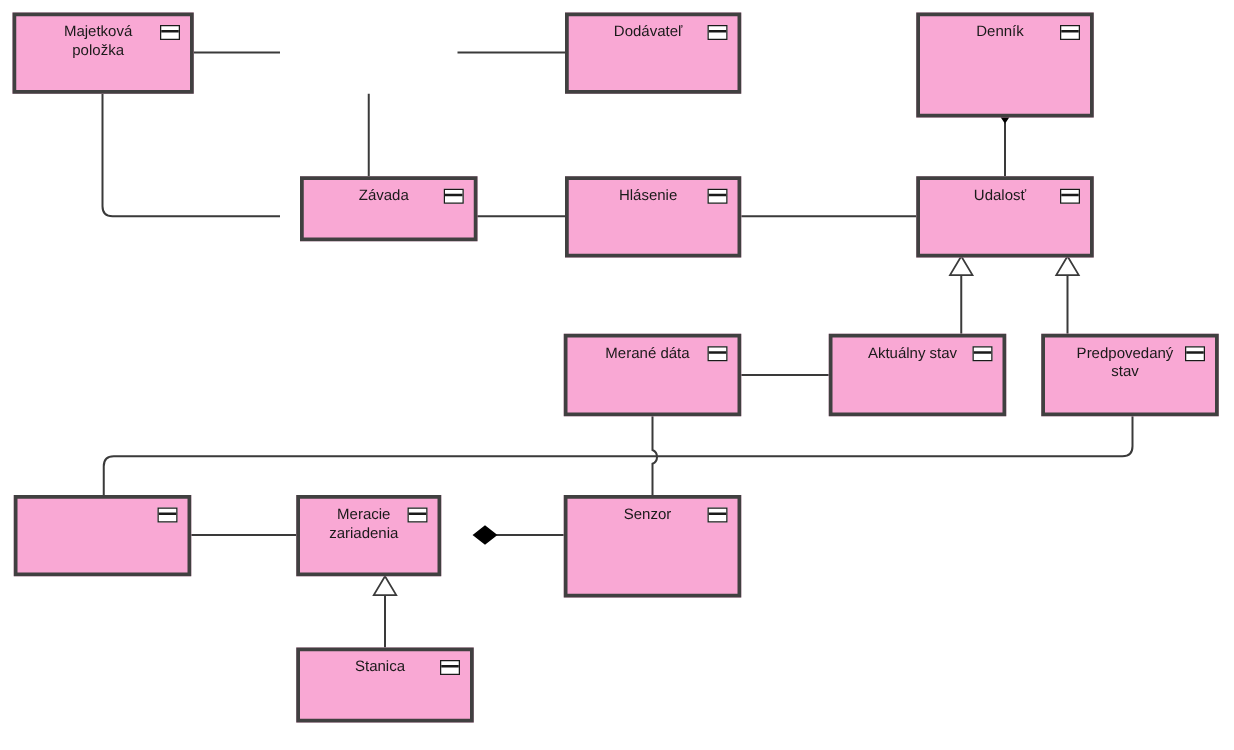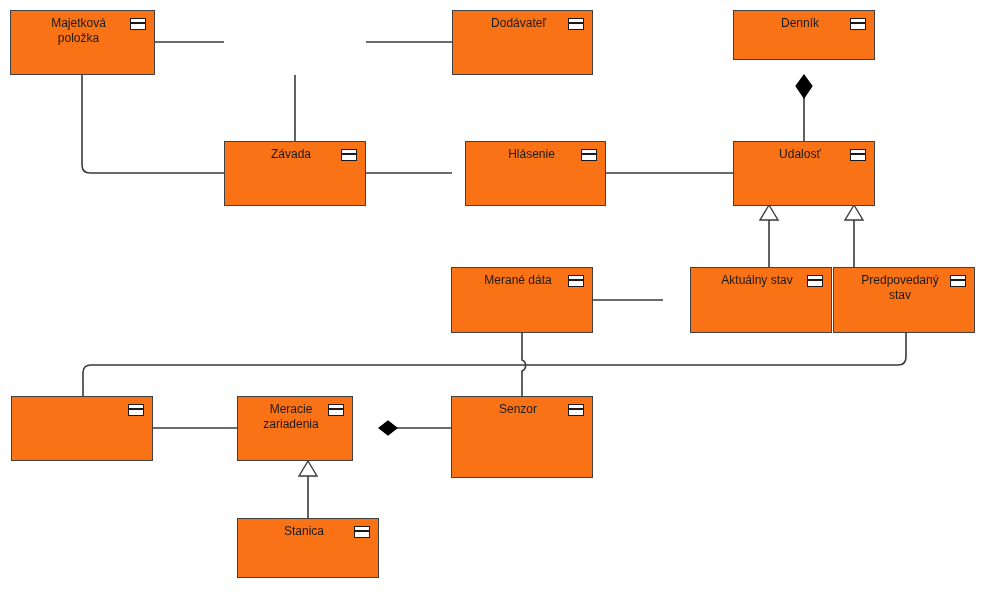--- a/index.html
+++ b/index.html
@@ -22,22 +22,22 @@
     position: absolute;
     left: 0;
     top: 0;
     width: 987px;
     height: 600px;
     pointer-events: none;
   }
   .node {
     position: absolute;
     box-sizing: border-box;
-    background: #f97316;
-    border: 1px solid #404040;
+    background: #f9a8d4;
+    border: 3px solid #404040;
     display: block;
   }
   .node-label {
     position: absolute;
     left: 8px;
     right: 8px;
     top: 5px;
     text-align: center;
     font-size: 12px;
     line-height: 15px;
@@ -114,46 +114,46 @@
 položka</div>
     <div class="node-icon"></div>
   </div>
 
 
   <div class="node" style="left:452px; top:10px; width:141px; height:65px;">
     <div class="node-label">Dodávateľ</div>
     <div class="node-icon"></div>
   </div>
 
-  <div class="node" style="left:733px; top:10px; width:142px; height:50px;">
+  <div class="node" style="left:733px; top:10px; width:142px; height:84px;">
     <div class="node-label">Denník</div>
     <div class="node-icon"></div>
   </div>
 
-  <div class="node" style="left:224px; top:141px; width:142px; height:65px;">
+  <div class="node" style="left:240px; top:141px; width:142px; height:52px;">
     <div class="node-label">Závada</div>
     <div class="node-icon"></div>
   </div>
 
-  <div class="node" style="left:452px; top:141px; width:141px; height:65px;margin-left:13px;">
+  <div class="node" style="left:452px; top:141px; width:141px; height:65px;">
     <div class="node-label">Hlásenie</div>
     <div class="node-icon"></div>
   </div>
 
   <div class="node" style="left:733px; top:141px; width:142px; height:65px;">
     <div class="node-label">Udalosť</div>
     <div class="node-icon"></div>
   </div>
 
   <div class="node" style="left:451px; top:267px; width:142px; height:66px;">
     <div class="node-label">Merané dáta</div>
     <div class="node-icon"></div>
   </div>
 
-  <div class="node" style="left:663px; top:267px; width:142px; height:66px;margin-left:27px;">
+  <div class="node" style="left:663px; top:267px; width:142px; height:66px;">
     <div class="node-label">Aktuálny stav</div>
     <div class="node-icon"></div>
   </div>
 
   <div class="node" style="left:833px; top:267px; width:142px; height:66px;">
     <div class="node-label">Predpovedaný
 stav</div>
     <div class="node-icon"></div>
   </div>
 

